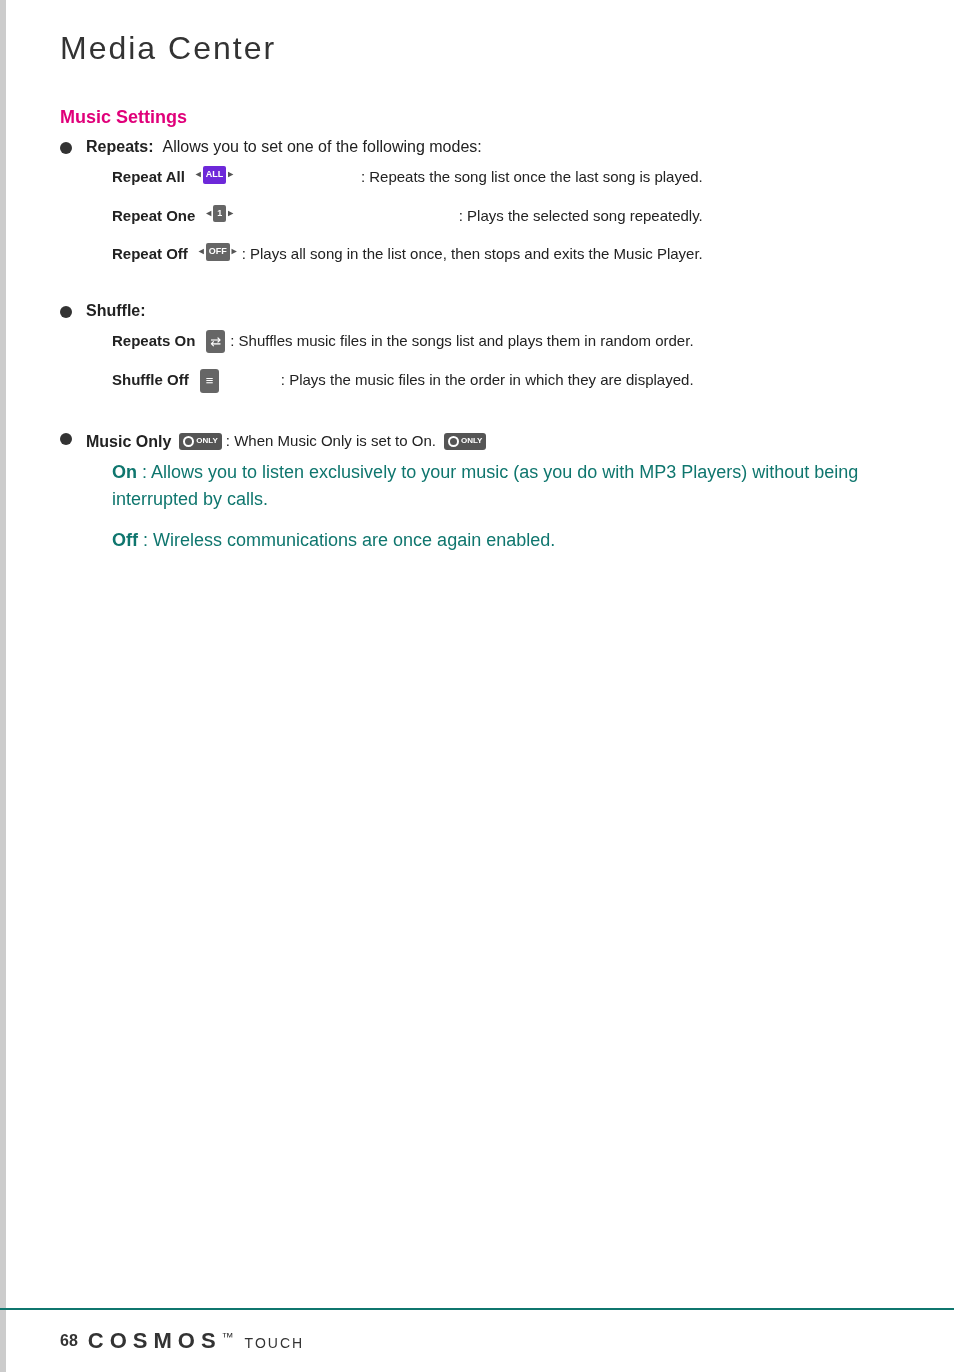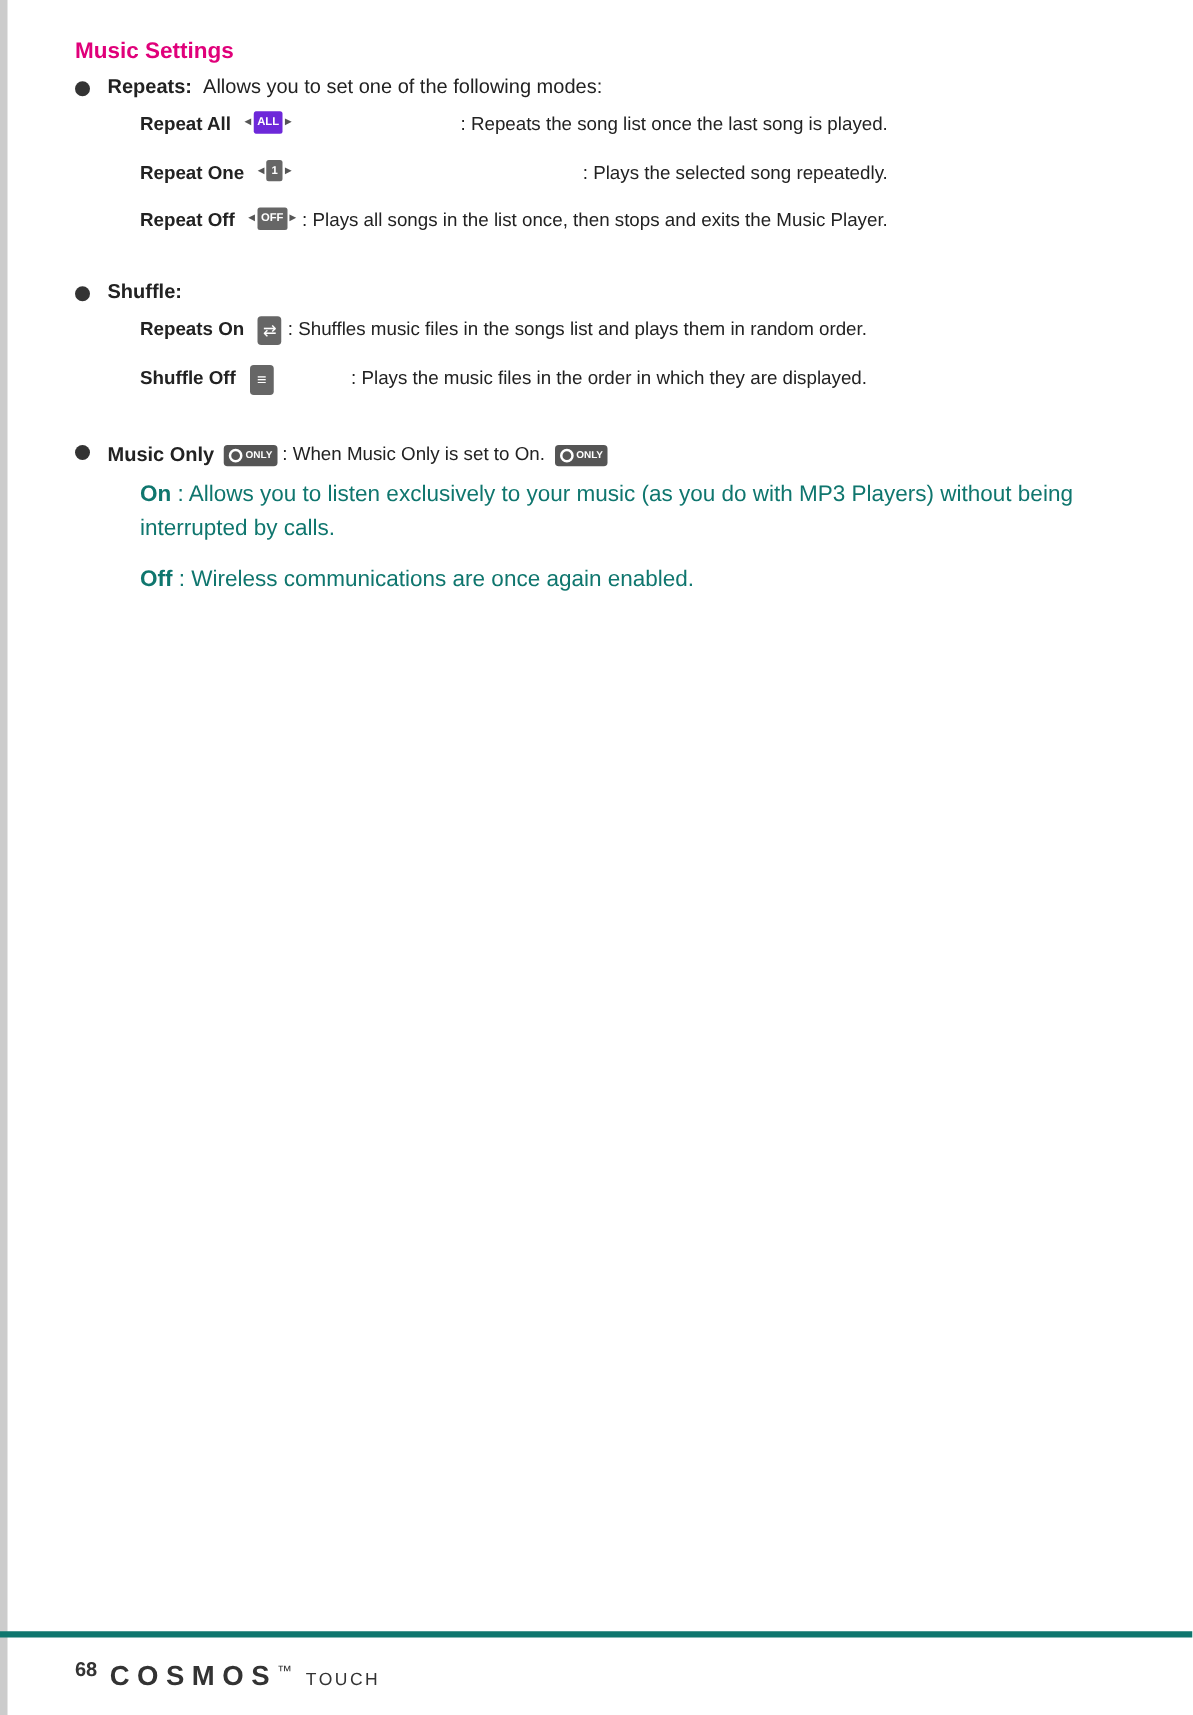--- a/index.html
+++ b/index.html
@@ -135,23 +135,24 @@
 
     .on-off-label {
       font-weight: bold;
     }
 
     .footer {
       position: absolute;
       bottom: 0;
       left: 0;
       right: 0;
-      border-top: 5px solid #0f766e;
+      border-top: 2px solid #0f766e;
       padding: 18px 60px;
       display: flex;
+      align-items: center;
       gap: 10px;
     }
 
     .footer-page-num {
       font-size: 16px;
       font-weight: bold;
       color: #333;
     }
 
     .footer-brand {
@@ -166,20 +167,21 @@
       font-weight: bold;
       letter-spacing: 6px;
     }
   </style>
 </head>
 <body>
 
 <div class="left-bar"></div>
 
 <div class="content">
+  <h1 class="page-title">Media  Center</h1>
 
 
   <div>
     <div class="section-heading">Music Settings</div>
 
     <ul class="bullet-list">
 
       <li class="bullet-item">
         <div class="bullet-dot"></div>
         <div>
@@ -210,21 +212,21 @@
               <span class="sub-item-text">: Plays the selected song repeatedly.</span>
             </div>
 
             <div class="sub-item">
               <span class="sub-item-label">Repeat Off</span>
               <span class="inline-icon">
                 <span style="font-size:9px; color:#555;">◄</span>
                 <span style="background:#666;color:#fff;font-size:9px;font-weight:bold;padding:2px 3px;border-radius:2px;">OFF</span>
                 <span style="font-size:9px; color:#555;">►</span>
               </span>
-              <span class="sub-item-text">: Plays all songs in the list once, then stops and exits the Music Player.</span>
+              <span class="sub-item-text">: Plays all song in the list once, then stops and exits the Music Player.</span>
             </div>
 
           </div>
         </div>
       </li>
 
       <li class="bullet-item">
         <div class="bullet-dot"></div>
         <div>
           <span class="bullet-label">Shuffle:</span>

